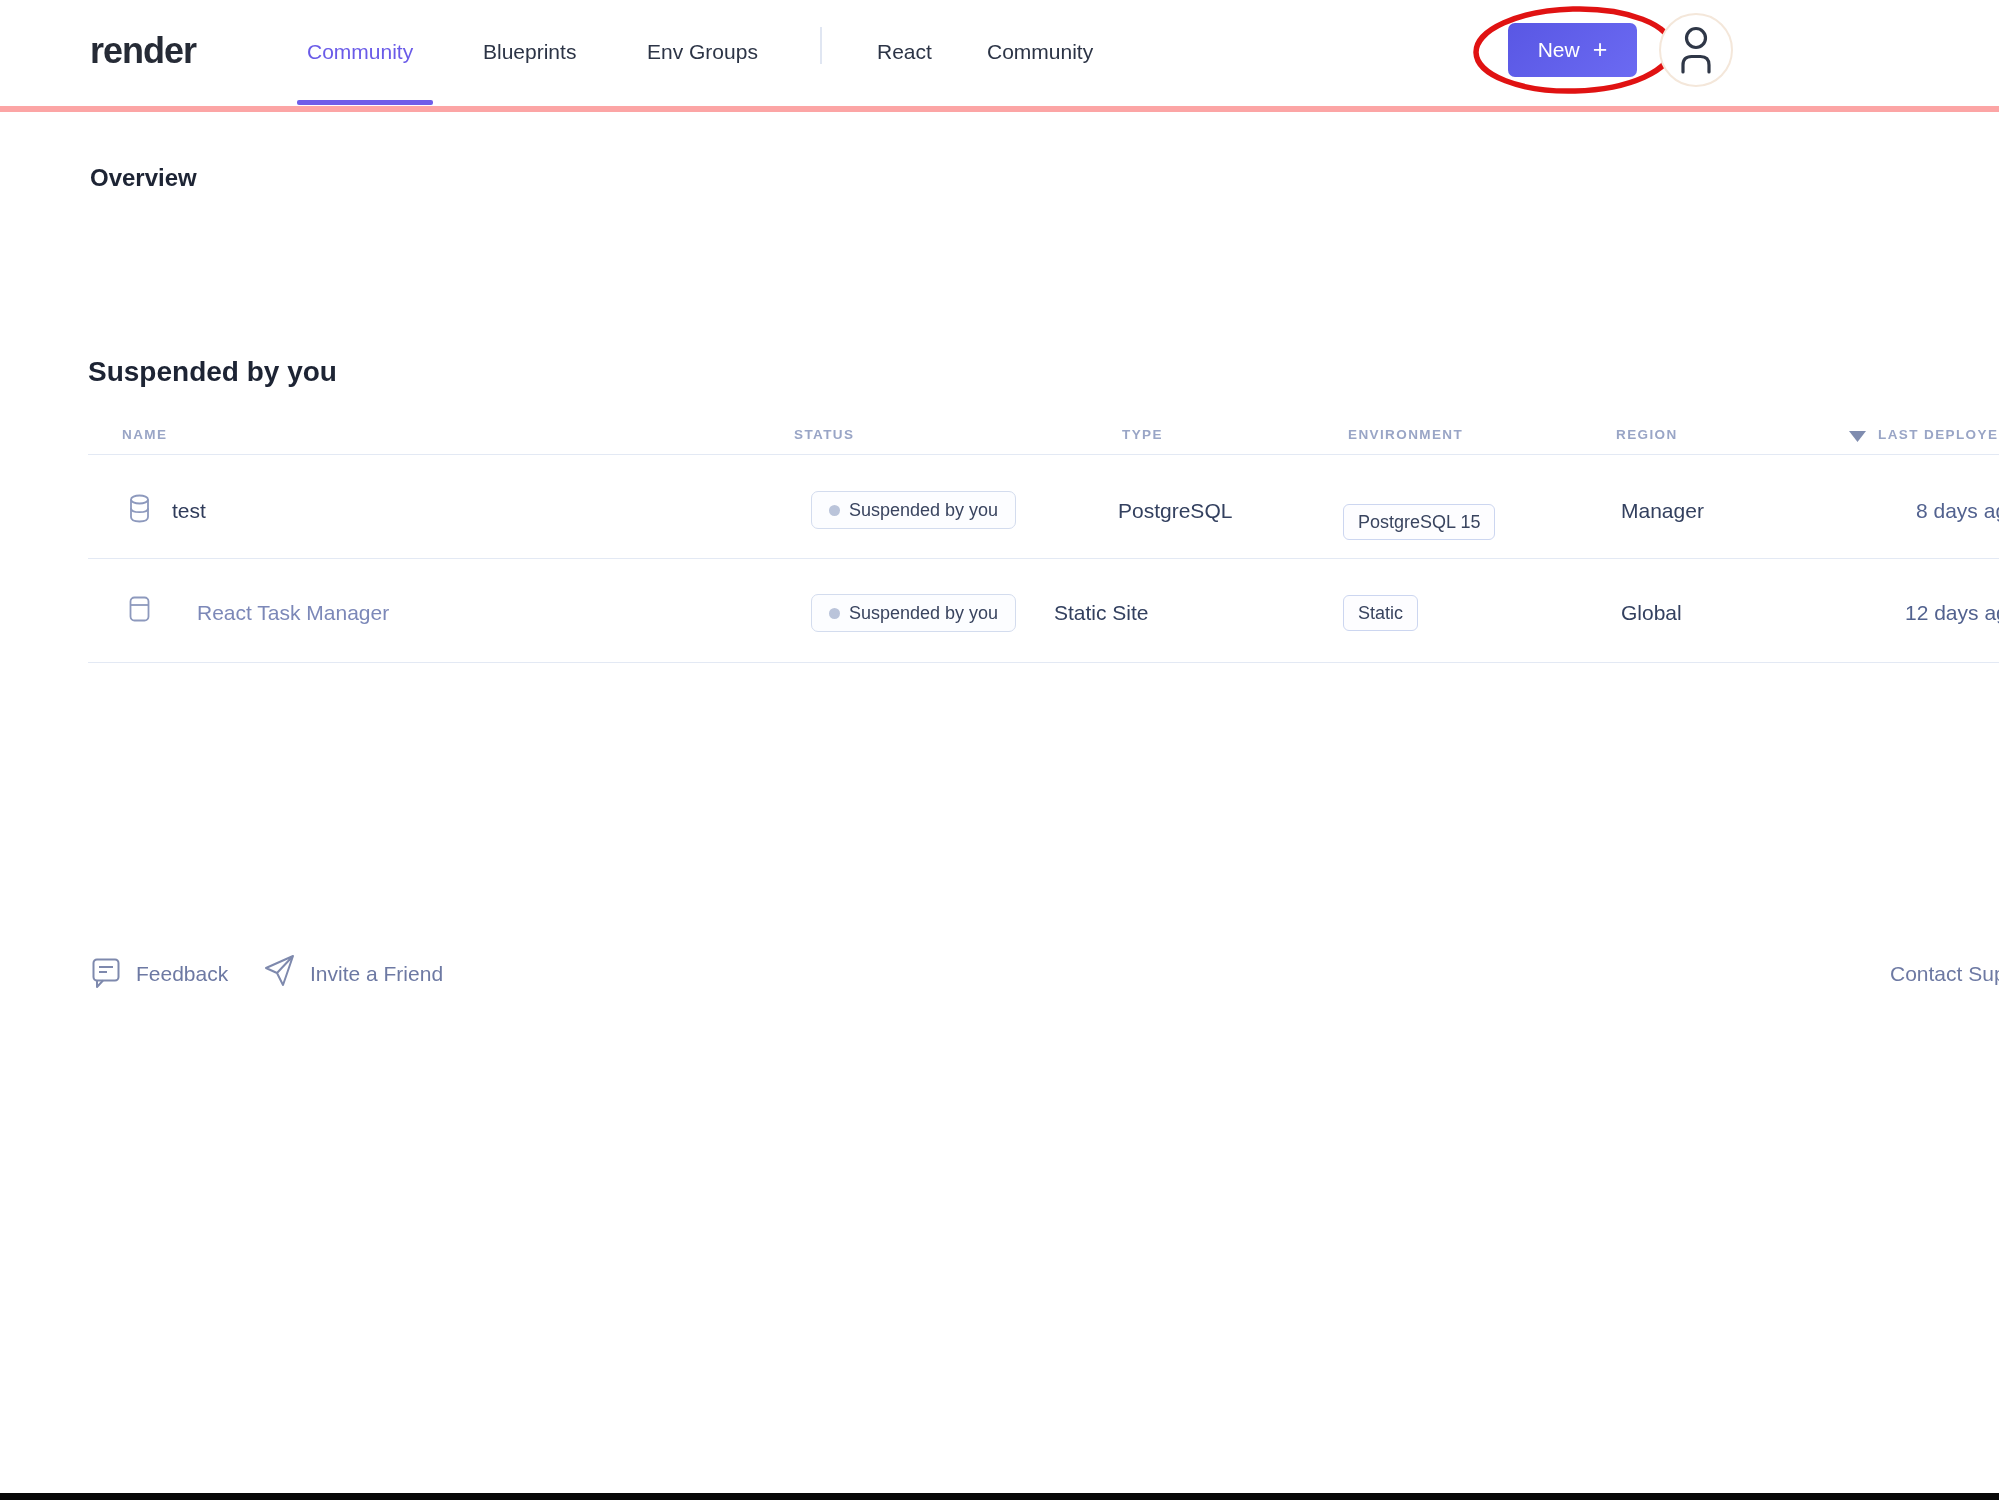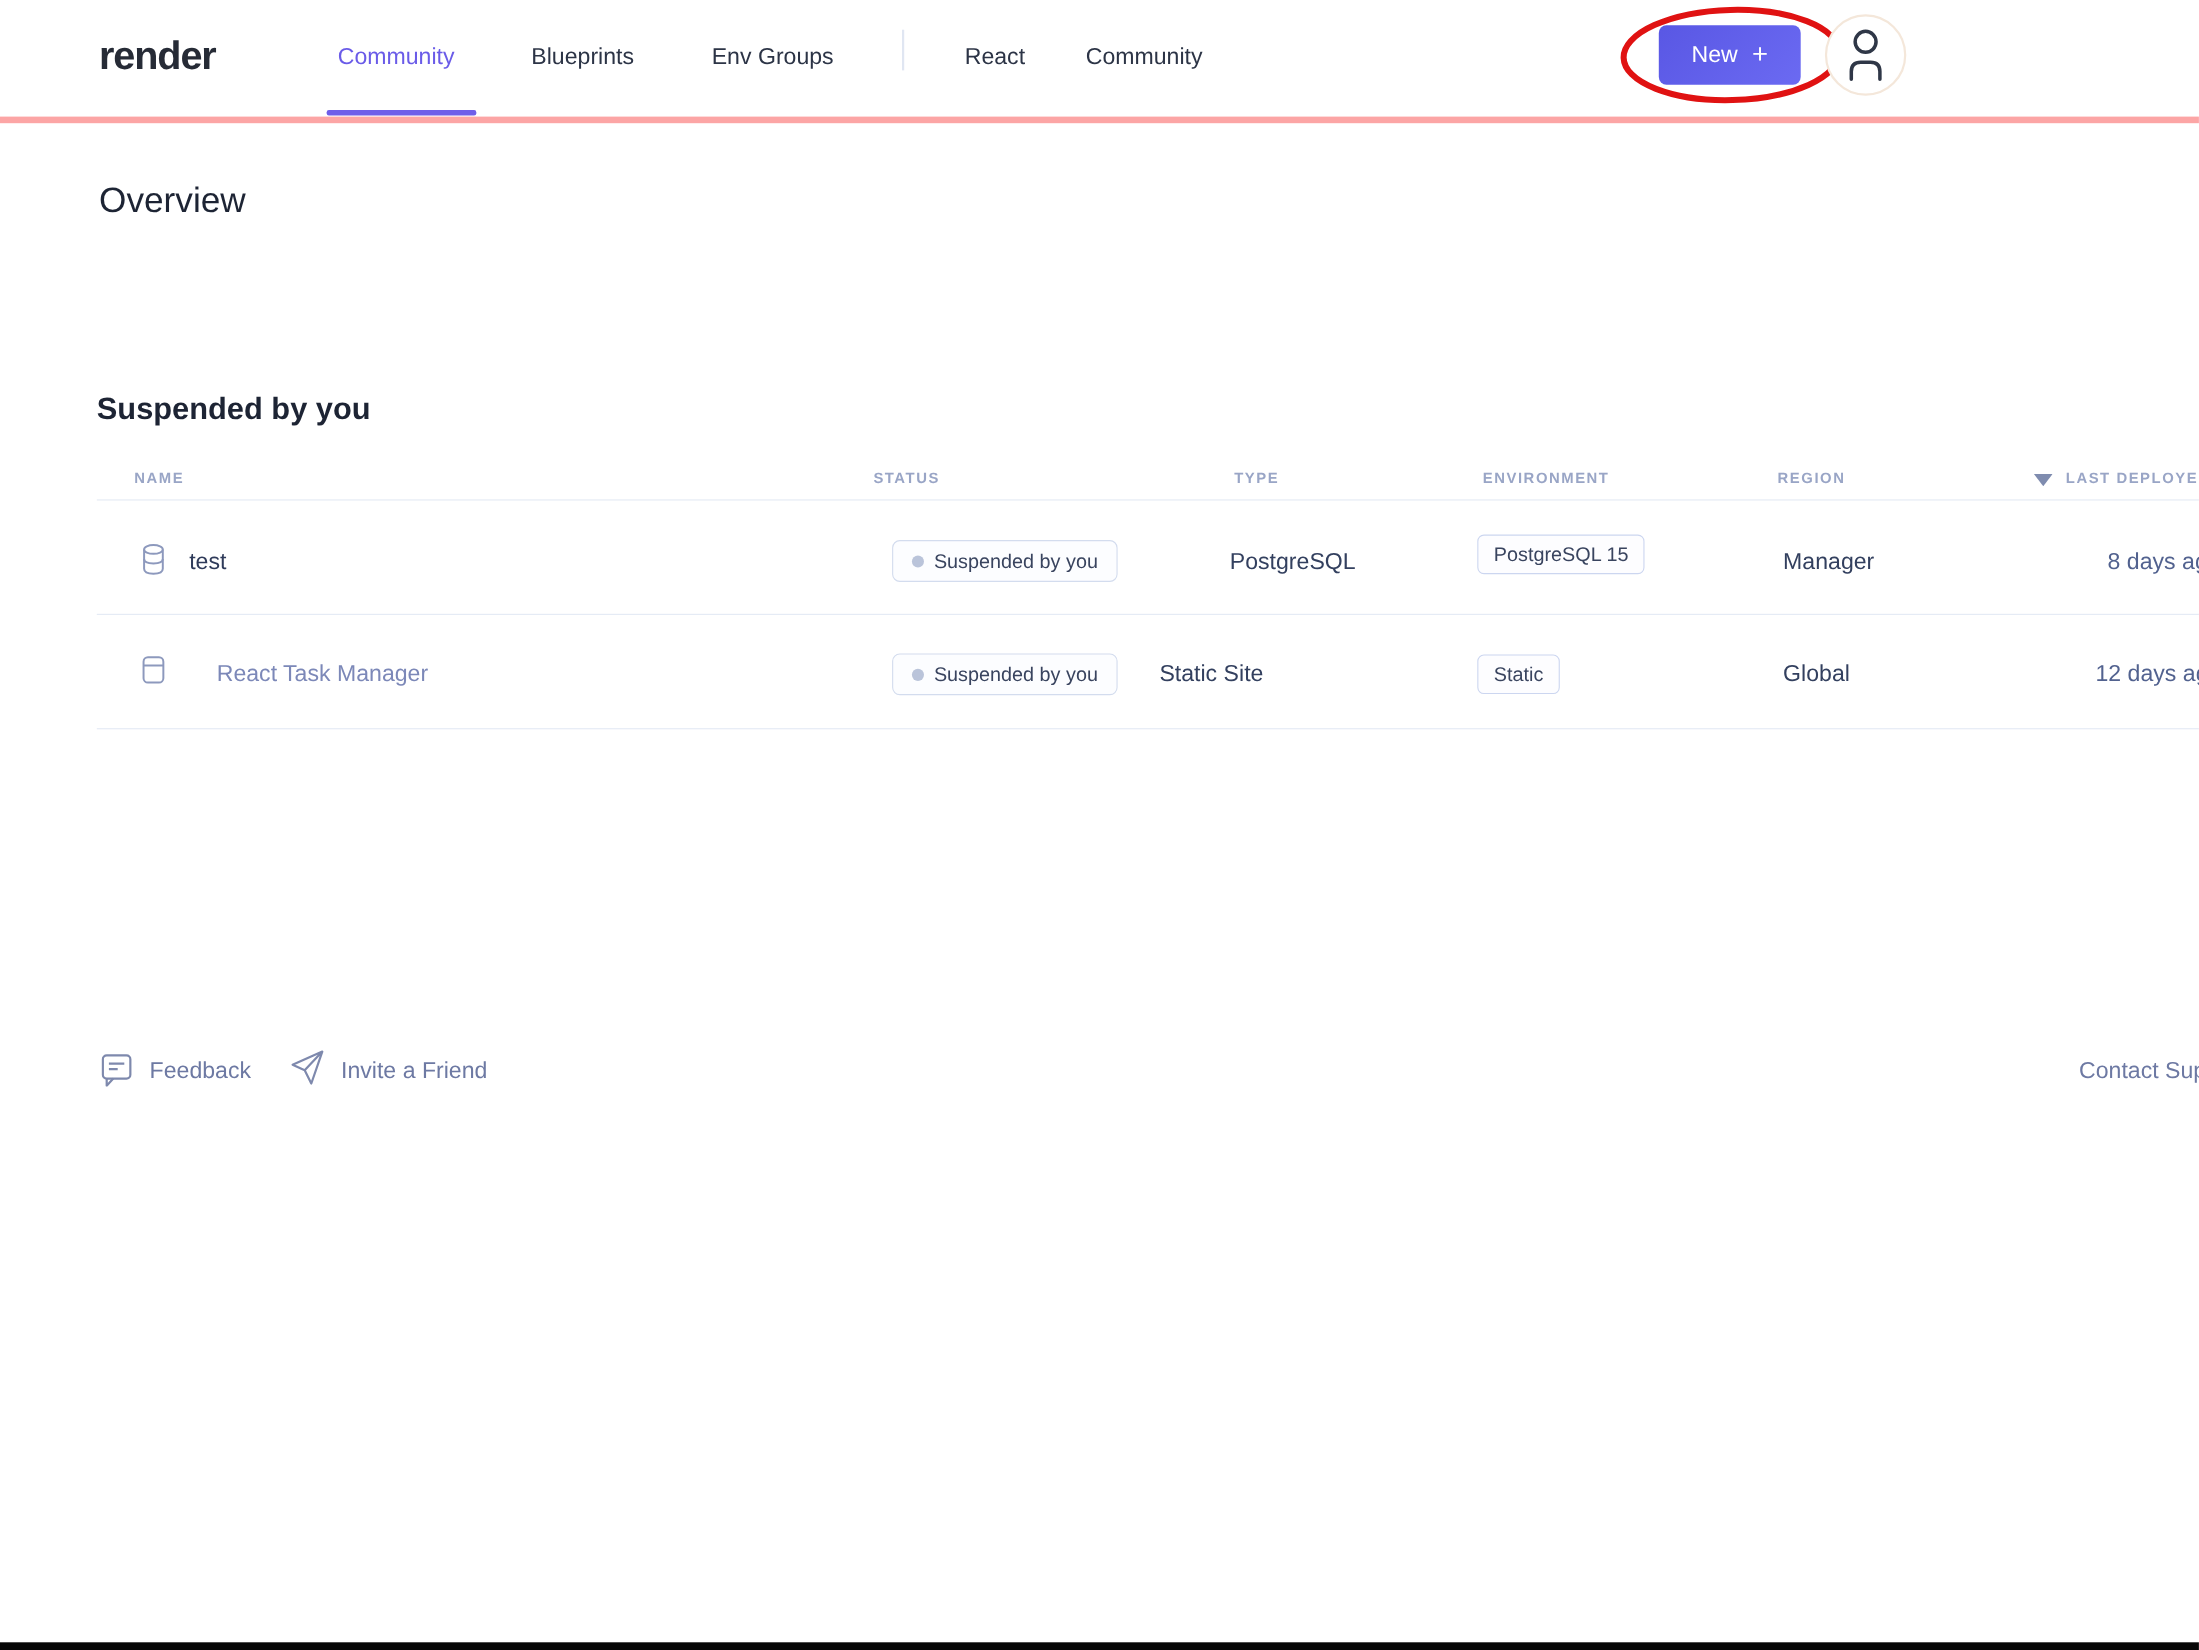--- a/index.html
+++ b/index.html
@@ -20,21 +20,21 @@
   .new-btn{position:absolute;left:1508px;top:23px;width:129px;height:54px;border:none;
            border-radius:7px;background:linear-gradient(135deg,#5957e4,#6b6af2);
            color:#fff;font-size:21px;font-weight:500;display:flex;align-items:center;
            justify-content:center;gap:13px;cursor:pointer;font-family:inherit;text-align:right;}
   .new-btn .plus{font-size:25px;font-weight:400;margin-top:-2px;}
   .annot-ellipse{position:absolute;left:1470px;top:2px;width:208px;height:96px;pointer-events:none;}
   .avatar-ring{position:absolute;left:1659px;top:13px;width:70px;height:70px;border-radius:50%;
                border:2px solid #f4e7da;display:flex;align-items:center;justify-content:center;
                cursor:pointer;background:#fff;}
   
-  .page-title{position:absolute;left:90px;top:164px;font-size:32px;font-weight:400;color:#1d2434;}
+  .page-title{position:absolute;left:90px;top:164px;font-size:24px;font-weight:700;color:#1d2434;}
   .section-heading{position:absolute;left:88px;top:356px;font-size:28px;font-weight:700;color:#1d2434;}
   .colhead{position:absolute;top:427px;font-size:13.5px;font-weight:700;color:#99a5c6;
            letter-spacing:1.4px;white-space:nowrap;}
   .hline{position:absolute;left:88px;width:1911px;height:1px;background:#e3e9f4;}
   .cell{position:absolute;font-size:21px;color:#33405f;white-space:nowrap;}
   .name-link{color:#2f3b5a;cursor:pointer;}
   .name-link.muted{color:#7c88b8;margin-left:25px;}
   .days{color:#52628f;}
   .badge{position:absolute;display:inline-flex;align-items:center;gap:9px;height:38px;
          padding:0 17px;border:1px solid #d3dcee;border-radius:7px;background:#fcfdff;
@@ -99,21 +99,21 @@
     <ellipse cx="10.5" cy="5.5" rx="8.5" ry="4" fill="none" stroke="#8d99bd" stroke-width="1.8"></ellipse>
     <path d="M2,5.5 V23 Q2,27.5 10.5,27.5 Q19,27.5 19,23 V5.5" fill="none" stroke="#8d99bd" stroke-width="1.8"></path>
     <path d="M2,14.2 Q2,18.2 10.5,18.2 Q19,18.2 19,14.2" fill="none" stroke="#8d99bd" stroke-width="1.8"></path>
   </svg>
   <div class="cell name-link" style="left:172px;top:499px">test</div>
   <div class="badge" style="left:811px;top:491px">
     <span class="dot"></span>
     <span>Suspended by you</span>
   </div>
   <div class="cell" style="left:1118px;top:499px">PostgreSQL</div>
-  <div class="envbadge" style="left:1343px;top:486px">PostgreSQL 15</div>
+  <div class="envbadge" style="left:1343px;top:504px">PostgreSQL 15</div>
   <div class="cell" style="left:1621px;top:499px">Manager</div>
   <div class="cell days" style="left:1916px;top:499px">8 days ago</div>
 </div>
 <div class="hline" style="top:558px"></div>
 
 <div>
   <svg class="rowicon" style="top:596px" width="21" height="26" viewBox="0 0 21 26">
     <rect x="1.5" y="1.5" width="18" height="23" rx="4" fill="none" stroke="#8d99bd" stroke-width="1.8"></rect>
     <line x1="1.5" y1="9" x2="19.5" y2="9" stroke="#8d99bd" stroke-width="1.8"></line>
   </svg>

